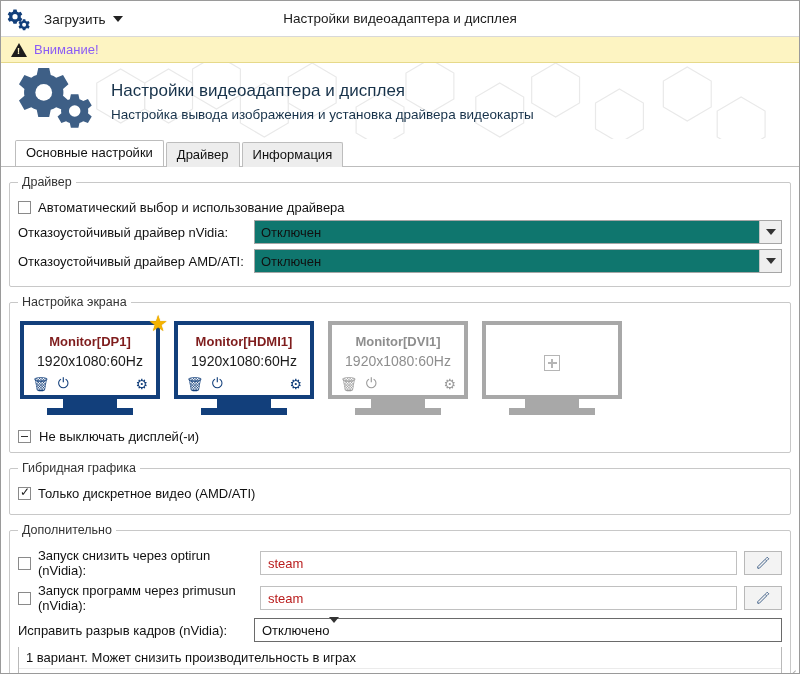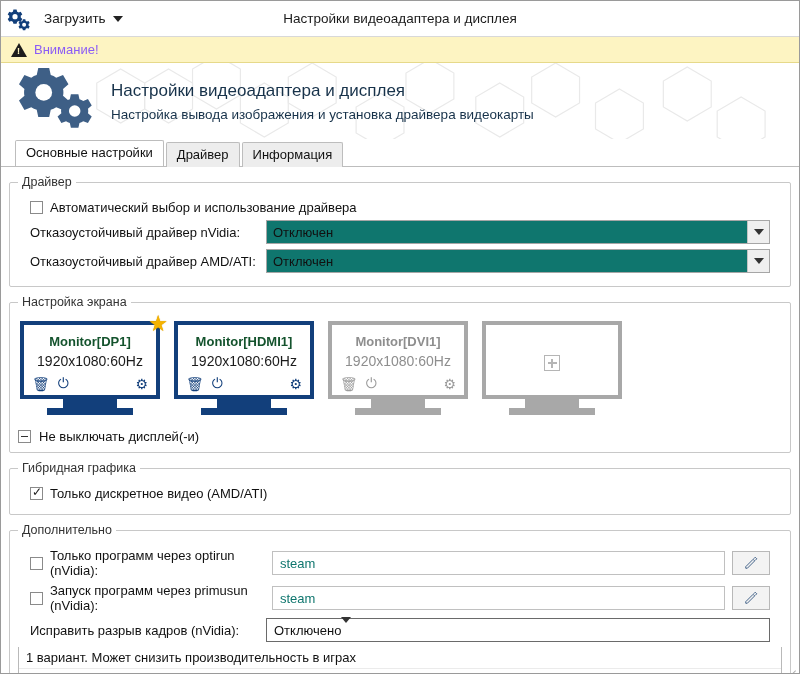--- a/index.html
+++ b/index.html
@@ -21,21 +21,21 @@
   }
   
   .titlebar {
     height: 36px; min-height: 36px;
     background: #ffffff;
     border-bottom: 1px solid #d8d8d8;
     display: flex; align-items: center;
     padding: 0 6px;
     position: relative;
   }
-  .tb-left { display: flex; align-items: center; gap: 6px; }
+  .tb-left { display: flex; align-items: flex-end; gap: 6px; }
   .tb-right { display: flex; align-items: center; gap: 4px; margin-left: auto; }
   .app-icon { width: 24px; height: 24px; position: relative; }
   .menu-btn {
     display: flex; align-items: center; gap: 7px;
     padding: 4px 7px; font-size: 13.5px; color: #1a1a1a;
     background: transparent; border: none; cursor: default;
   }
   .caret {
     width: 0; height: 0;
     border-left: 5px solid transparent;
@@ -116,21 +116,21 @@
     overflow: hidden;
     position: relative;
   }
   fieldset {
     border: 1px solid #c8c8c8;
     border-radius: 2px;
     margin: 0 0 8px 0;
     padding: 6px 8px 8px 8px;
   }
   legend { font-size: 12.5px; color: #333; padding: 0 4px; }
-  .row { display: flex; align-items: center; margin: 5px 12px; }
+  .row { display: flex; align-items: center; margin: 5px 0; }
   .chk {
     width: 13px; height: 13px; min-width: 13px;
     border: 1px solid #8a8a8a; background: #fff;
     margin-right: 7px; position: relative;
   }
   .chk.checked::after {
     content: "✓"; position: absolute; left: 1px; top: -3px;
     font-size: 12px; color: #1d1d1d;
   }
   .lbl-fixed { width: 236px; font-size: 13px; }
@@ -160,21 +160,21 @@
   .mon-screen {
     height: 78px;
     border: 4px solid #123f7b;
     background: #fff;
     display: flex; flex-direction: column;
     align-items: center; justify-content: center;
     position: relative;
     padding-top: 6px;
   }
   .mon.grey .mon-screen { border-color: #a8a8a8; }
-  .mon-name { font-size: 13px; font-weight: bold; color: #14532d; }
+  .mon-name { font-size: 13px; font-weight: bold; color: #7f1d1d; }
   .mon.grey .mon-name { color: #8e8e8e; }
   .mon-res { font-size: 14px; color: #1b1b1b; margin-top: 4px; }
   .mon.grey .mon-res { color: #8e8e8e; }
   .mon-icons {
     display: flex; align-items: center; width: 100%;
     padding: 6px 8px 0 8px; gap: 8px;
     font-size: 14px; color: #123f7b;
   }
   .mon.grey .mon-icons { color: #9b9b9b; }
   .mon-icons .spacer { flex: 1; }
@@ -208,21 +208,21 @@
     background: #fff; margin-right: 8px; position: relative;
   }
   .tree-toggle::after {
     content: ""; position: absolute; left: 2px; top: 5px;
     width: 7px; height: 1px; background: #333;
   }
   
   .txtfield {
     flex: 1; height: 24px; border: 1px solid #c0c0c0;
     background: #fff; display: flex; align-items: center;
-    padding-left: 7px; font-size: 13px; color: #0f766e;
+    padding-left: 7px; font-size: 13px; color: #b91c1c;
   }
   .edit-btn {
     width: 38px; height: 24px; margin-left: 7px;
     border: 1px solid #b8b8b8; background: #f3f3f3;
     display: flex; align-items: center; justify-content: center;
     color: #3e5f86;
   }
   .chk-sm { margin-right: 7px; }
   .lbl-chk { width: 222px; font-size: 13px; }
   .dd-open {
@@ -413,21 +413,21 @@
         <span class="chk checked"></span>
         <span>Только дискретное видео (AMD/ATI)</span>
       </div>
     </fieldset>
 
     <fieldset>
       <legend>Дополнительно</legend>
 
       <div class="row">
         <span class="chk chk-sm"></span>
-        <span class="lbl-chk">Только программ через optirun (nVidia):</span>
+        <span class="lbl-chk">Запуск снизить через optirun (nVidia):</span>
         <span class="txtfield">steam</span>
         <span class="edit-btn">
           <svg viewBox="0 0 16 16" width="14" height="14">
             <path d="M2 12.2 L10.4 3.8 L12.2 5.6 L3.8 14 L2 14 Z" fill="none" stroke="#3e5f86" stroke-width="1.1"></path>
             <path d="M11 3.2 L12.8 1.4 L14.6 3.2 L12.8 5" fill="none" stroke="#3e5f86" stroke-width="1.1"></path>
           </svg>
         </span>
       </div>
 
       <div class="row">

